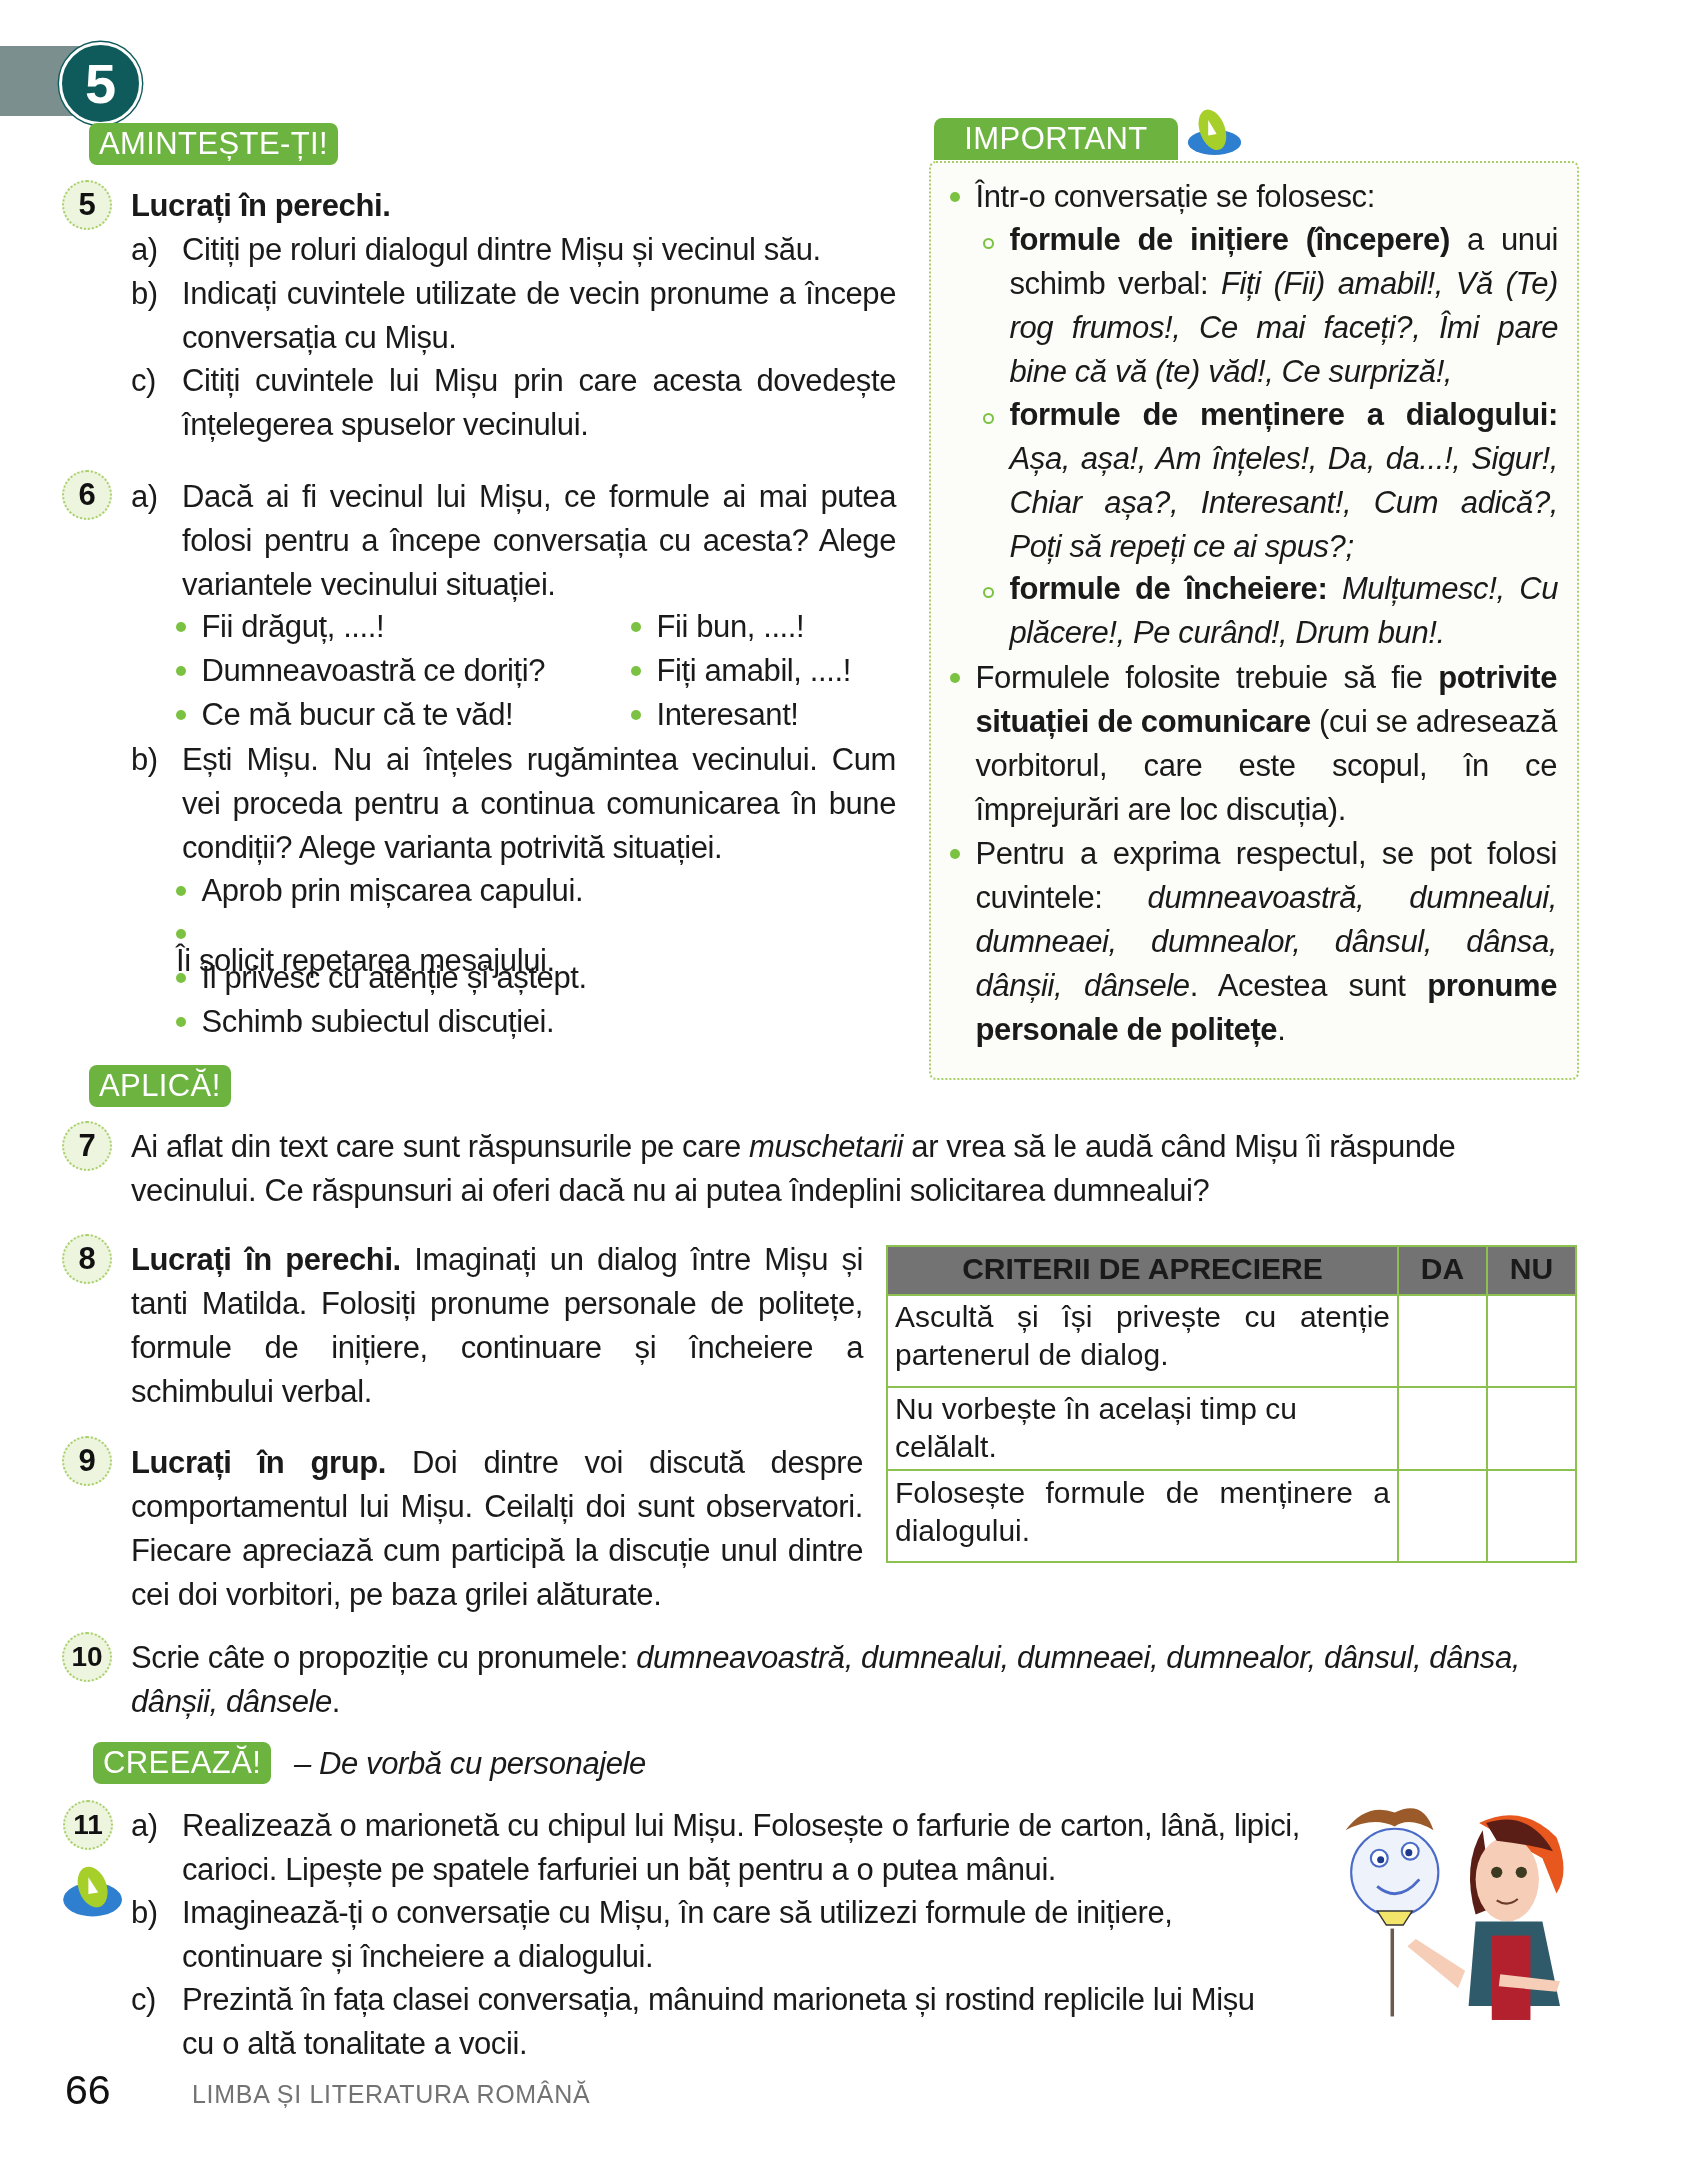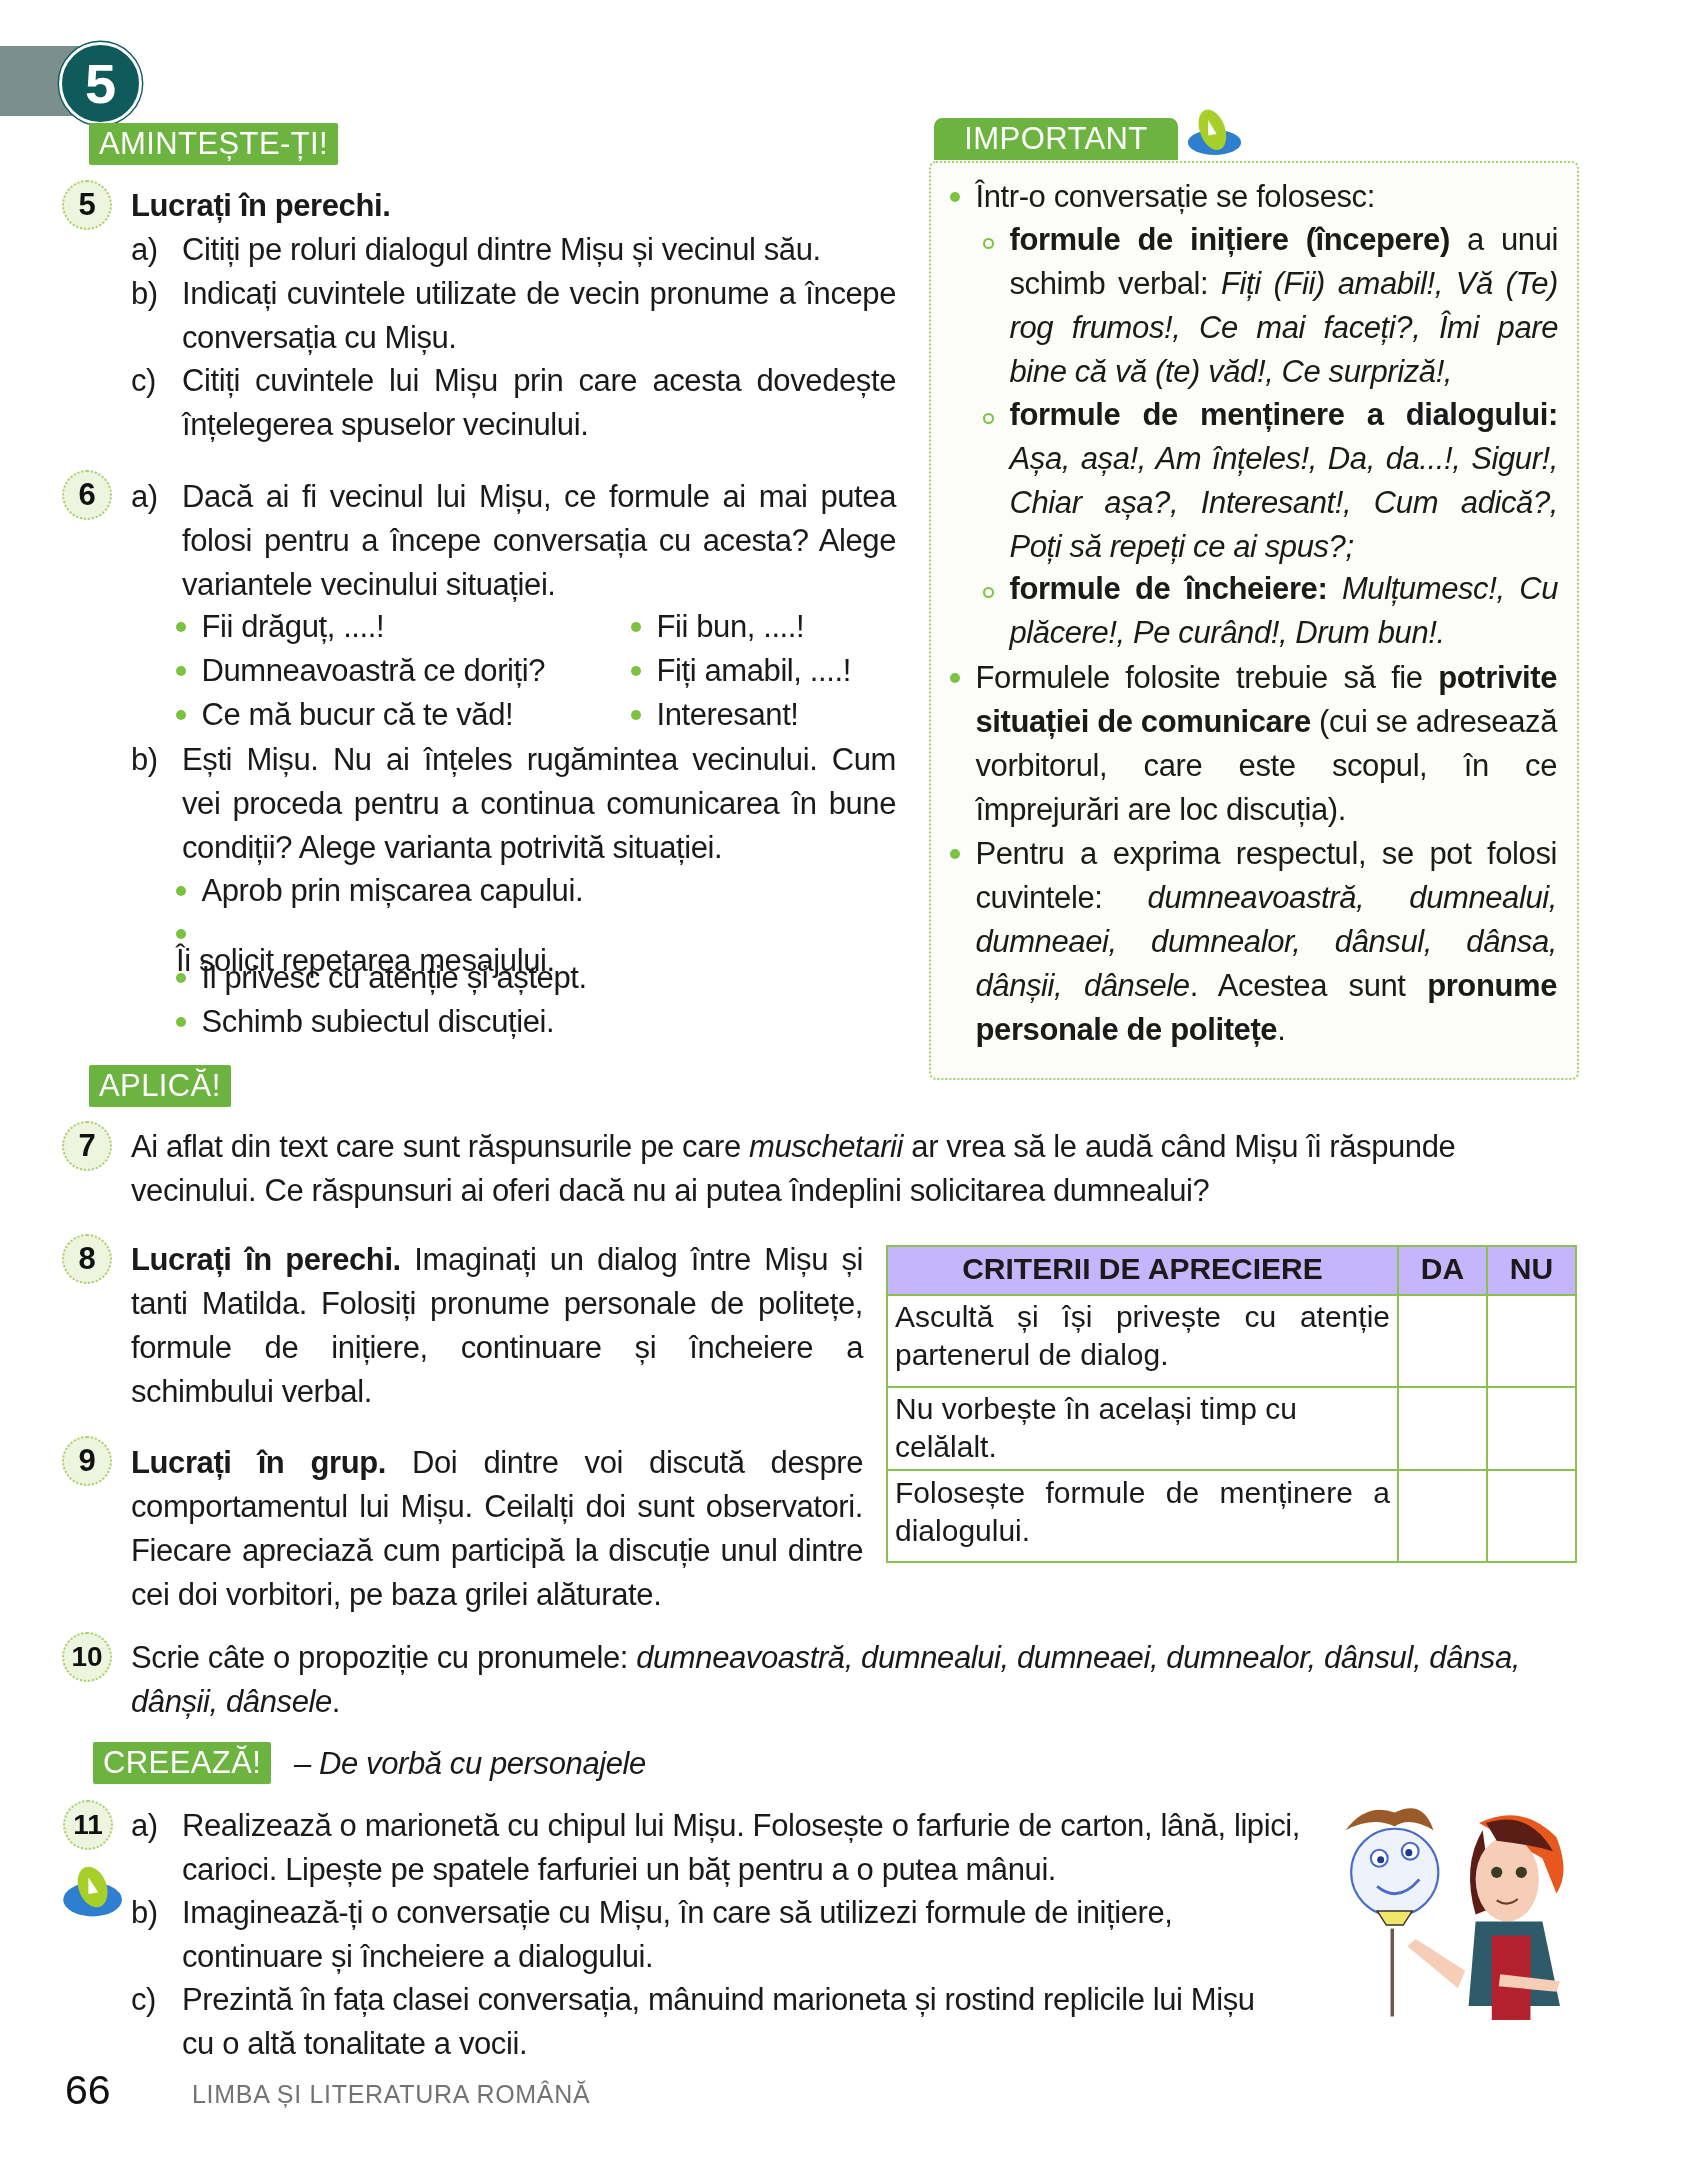--- a/index.html
+++ b/index.html
@@ -7,36 +7,36 @@
   .abs{position:absolute;}
   .txt{font-size:31px;line-height:44px;letter-spacing:-0.4px;}
   .just{text-align:justify;}
   b{font-weight:700;}
   i{font-style:italic;}
 
   
   #chapter-bar{left:0;top:46px;width:99px;height:70px;background:#7b8f8f;}
   #chapter-circle{left:59px;top:42px;width:77px;height:77px;border-radius:50%;background:#0f5a5a;border:3.5px solid #fff;box-shadow:0 0 0 1.4px #0f5a5a;color:#fff;font-weight:700;font-size:56px;line-height:77px;text-align:center;}
 
-  .section-label{background:#6db33f;color:#fff;font-size:31px;line-height:41px;height:42px;padding:0 10px;border-radius:2px;letter-spacing:0.4px;}
+  .section-label{background:#6db33f;color:#fff;font-size:31px;line-height:41px;height:42px;padding:0 10px;border-radius:8px;letter-spacing:0.4px;}
   .badge{width:46px;height:46px;border-radius:50%;background:#eef5df;border:2.1px dotted #a8cf6a;font-weight:700;font-size:31px;line-height:46px;text-align:center;color:#111;}
   .badge.small{font-size:28px;}
 
   .item{position:absolute;display:flex;}
   .item .mk{width:51px;flex:none;}
   .item .bd{flex:1;}
   .bullet{position:absolute;display:flex;align-items:flex-start;}
   .bullet .dot{width:10px;height:10px;border-radius:50%;background:#7cc242;margin:17px 15.5px 0 0;flex:none;}
   .bullet .ring{width:7px;height:7px;border-radius:50%;border:2.1px solid #7cc242;margin:20px 15.5px 0 0;flex:none;}
 
   #important-box{left:929px;top:161px;width:646px;height:915px;border:2.1px dotted #a8cf6a;border-radius:7px;background:#fcfdf8;}
 
   table#crit{border-collapse:collapse;position:absolute;left:886px;top:1245px;width:691px;}
   #crit th,#crit td{border:2.8px solid #8cc152;font-size:30px;line-height:38px;padding:2.8px 7px;vertical-align:top;}
-  #crit th{background:#c4b5fd;font-weight:700;text-align:center;height:41px;}
+  #crit th{background:#737373;font-weight:700;text-align:center;height:41px;}
   #crit td.c{text-align:justify;}
   #crit td.e{width:73px;}
   #crit th.da{width:70px;}
 
   #footer-num{left:65px;top:2066px;font-size:41px;line-height:49px;color:#111;}
   #footer-book{left:192px;top:2077px;font-size:25px;line-height:35px;color:#737373;letter-spacing:0.7px;}
 </style>
 </head>
 <body>
 

